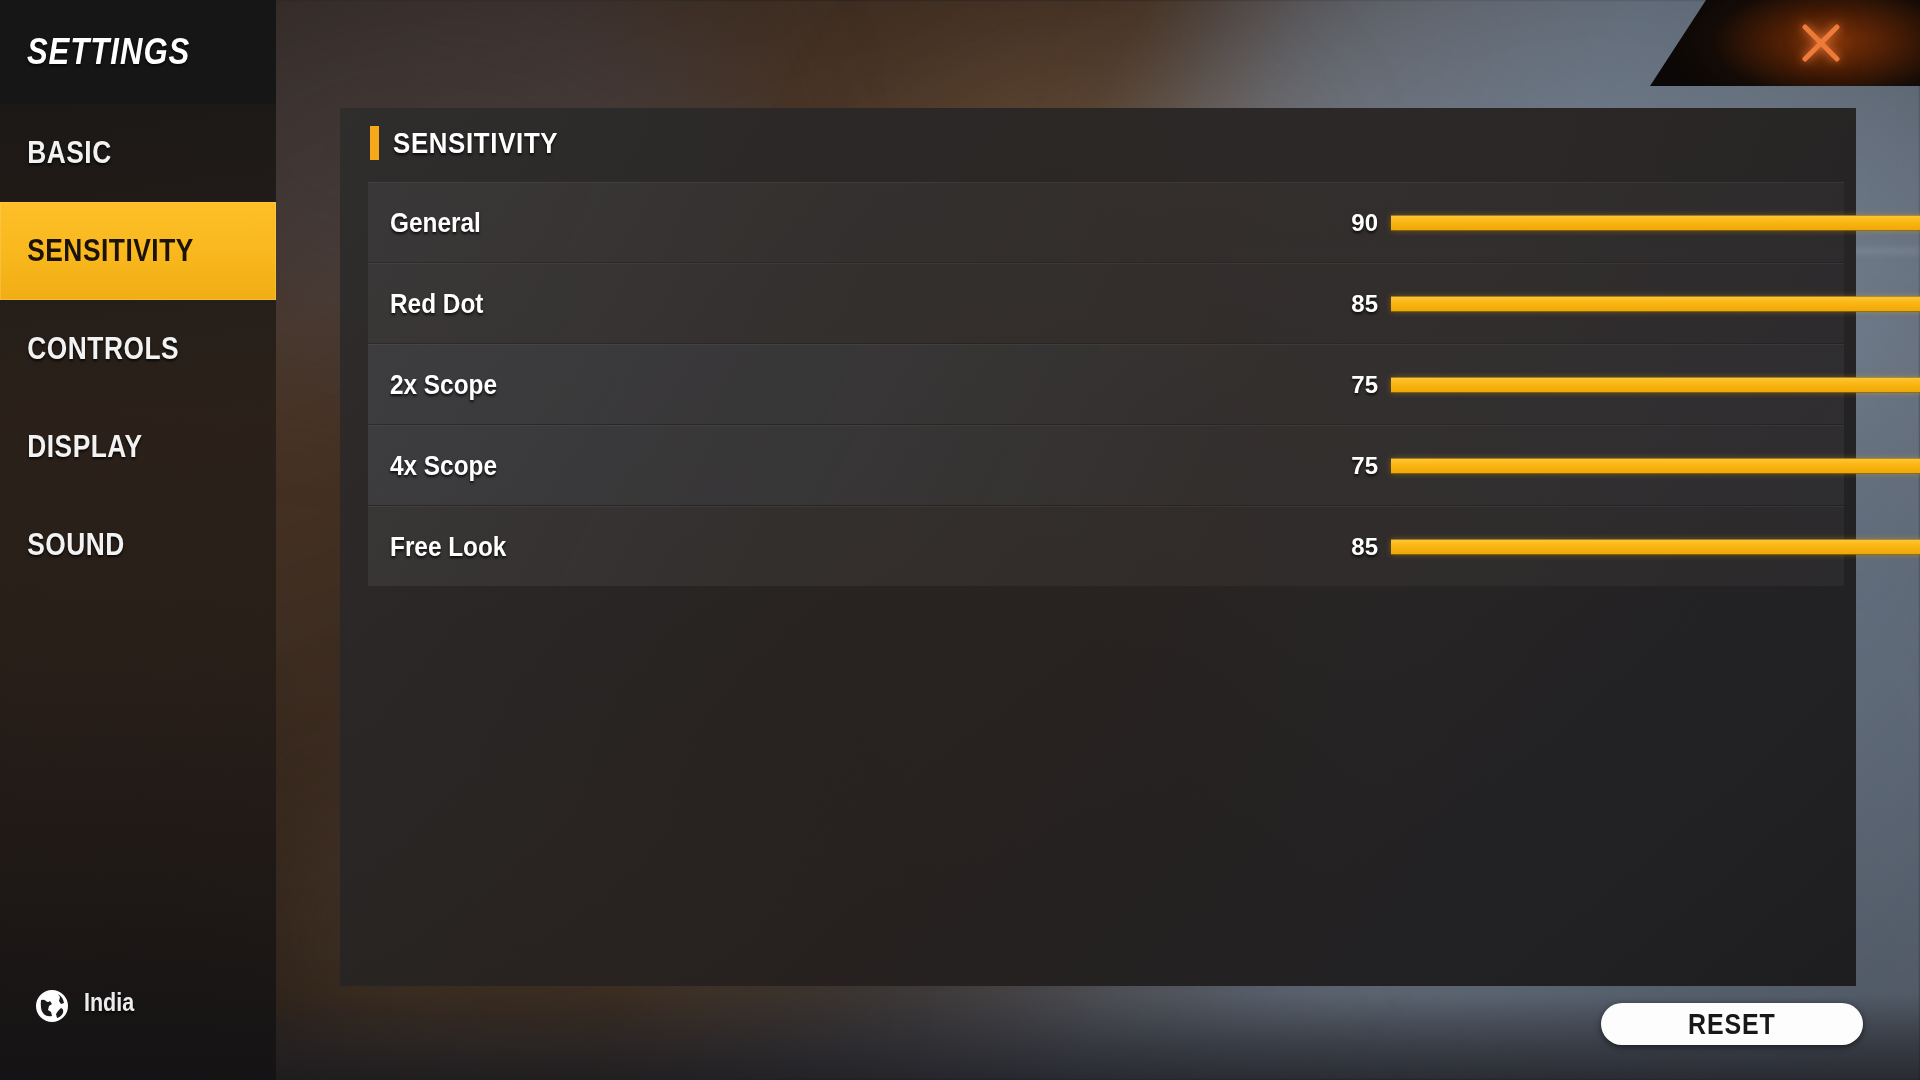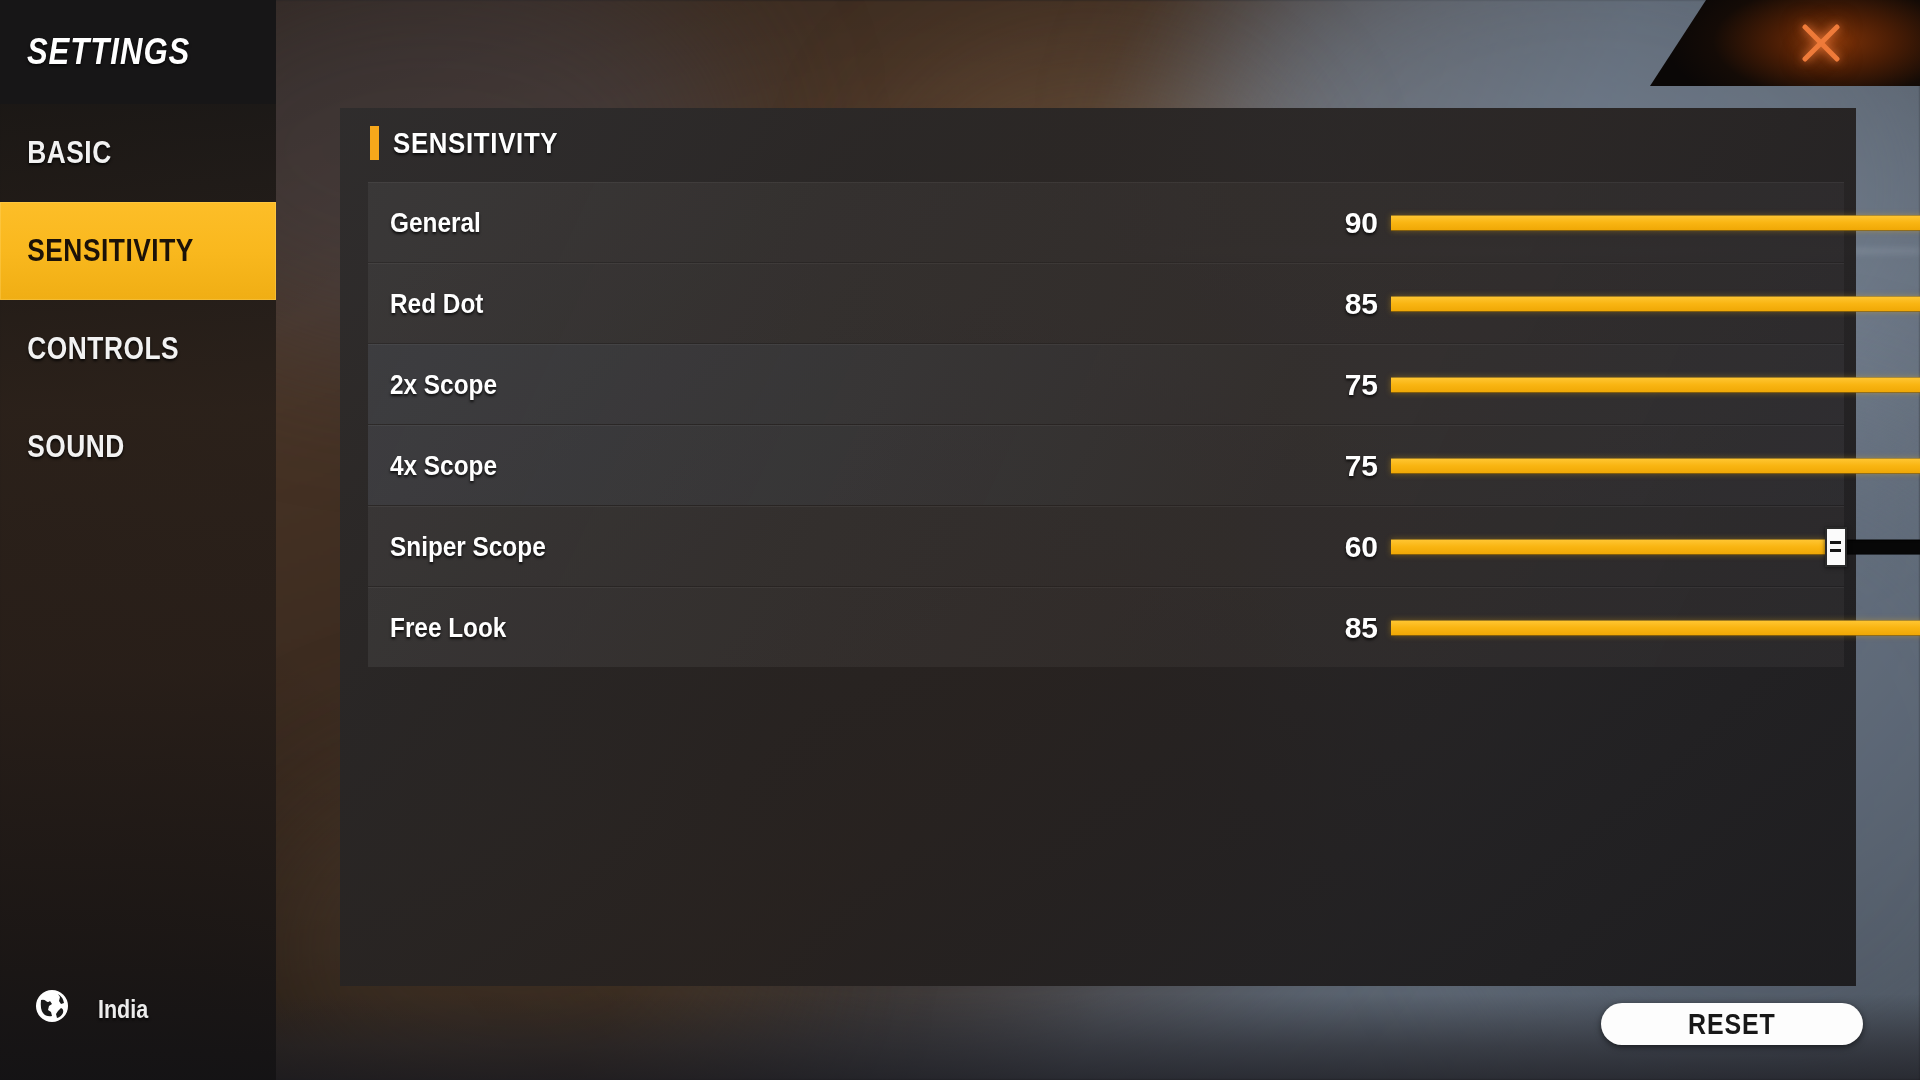--- a/index.html
+++ b/index.html
@@ -85,21 +85,21 @@
     background:linear-gradient(180deg,#fdbe28 0%,#f9b81e 50%,#f0ae14 100%);
     box-shadow:inset 0 0 0 1px rgba(255,214,110,0.35);
   }
   .nav-item.active .nav-label {
     color:#1b1208;
     text-shadow:none;
   }
 
   .locale {
     position:absolute; left:34px; bottom:56px;
-    display:flex; align-items:flex-end; gap:28px;
+    display:flex; align-items:flex-start; gap:14px;
     cursor:pointer;
   }
   .globe-icon { width:36px; height:36px; display:block; }
   .locale-label {
     color:#ececec; font-size:25px; font-weight:bold;
     font-family:"Liberation Sans Narrow","Liberation Sans", sans-serif;
     transform:scaleX(0.86); transform-origin:left center;
     text-shadow:0 2px 3px rgba(0,0,0,0.8);
   }
 
@@ -155,21 +155,21 @@
   .row-label {
     position:absolute; left:22px;
     color:#ffffff; font-size:28px; font-weight:bold;
     font-family:"Liberation Sans Narrow","Liberation Sans", sans-serif;
     transform:scaleX(0.87); transform-origin:left center;
     text-shadow:0 2px 3px rgba(0,0,0,0.8);
     white-space:nowrap;
   }
   .row-value {
     position:absolute; left:900px; width:110px; text-align:right;
-    color:#ffffff; font-size:30px; font-weight:bold;
+    color:#ffffff; font-size:24px; font-weight:bold;
     font-family:"Liberation Sans Narrow","Liberation Sans", sans-serif;
     text-shadow:0 2px 3px rgba(0,0,0,0.8);
   }
 
   
   .slider {
     position:absolute; left:1023px; width:741px; height:40px;
     top:50%; transform:translateY(-50%);
     cursor:pointer;
   }
@@ -240,20 +240,23 @@
 
     <div class="nav" id="nav">
         <div class="nav-item">
           <div class="nav-label">BASIC</div>
         </div>
         <div class="nav-item active">
           <div class="nav-label">SENSITIVITY</div>
         </div>
         <div class="nav-item">
           <div class="nav-label">CONTROLS</div>
+        </div>
+        <div class="nav-item">
+          <div class="nav-label">DISPLAY</div>
         </div>
         <div class="nav-item">
           <div class="nav-label">SOUND</div>
         </div>
       </div>
 
     <div class="locale">
       <span class="globe-icon-wrap">
         <svg class="globe-icon" viewBox="0 0 36 36" xmlns="http://www.w3.org/2000/svg">
           <circle cx="18" cy="18" r="16" fill="#ffffff"></circle>
@@ -303,32 +306,20 @@
         </div>
         <div class="row cool">
           <div class="row-label">4x Scope</div>
           <div class="row-value">75</div>
           <div class="slider">
             <div class="slider-track"></div>
             <div class="slider-fill" style="width: 75%;"></div>
           </div>
         </div>
         <div class="row">
-          <div class="row-label">Sniper Scope</div>
-          <div class="row-value">60</div>
-          <div class="slider">
-            <div class="slider-track"></div>
-            <div class="slider-fill" style="width: 60%;"></div>
-            <div class="slider-handle" style="left: 60%;">
-              <i></i>
-              <i></i>
-            </div>
-          </div>
-        </div>
-        <div class="row">
           <div class="row-label">Free Look</div>
           <div class="row-value">85</div>
           <div class="slider">
             <div class="slider-track"></div>
             <div class="slider-fill" style="width: 85%;"></div>
           </div>
         </div>
       </div>
   </div>
 

